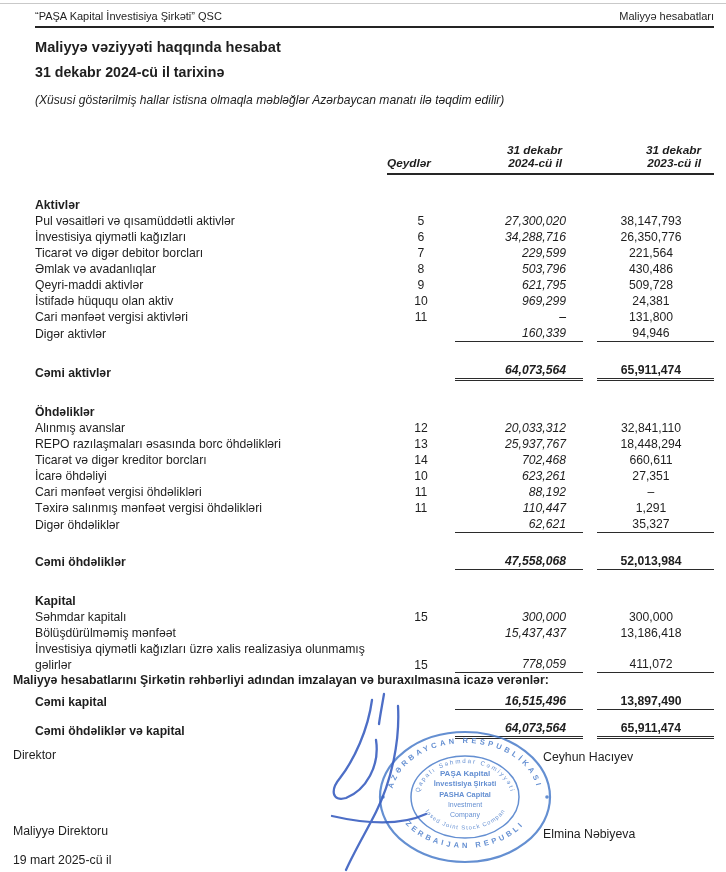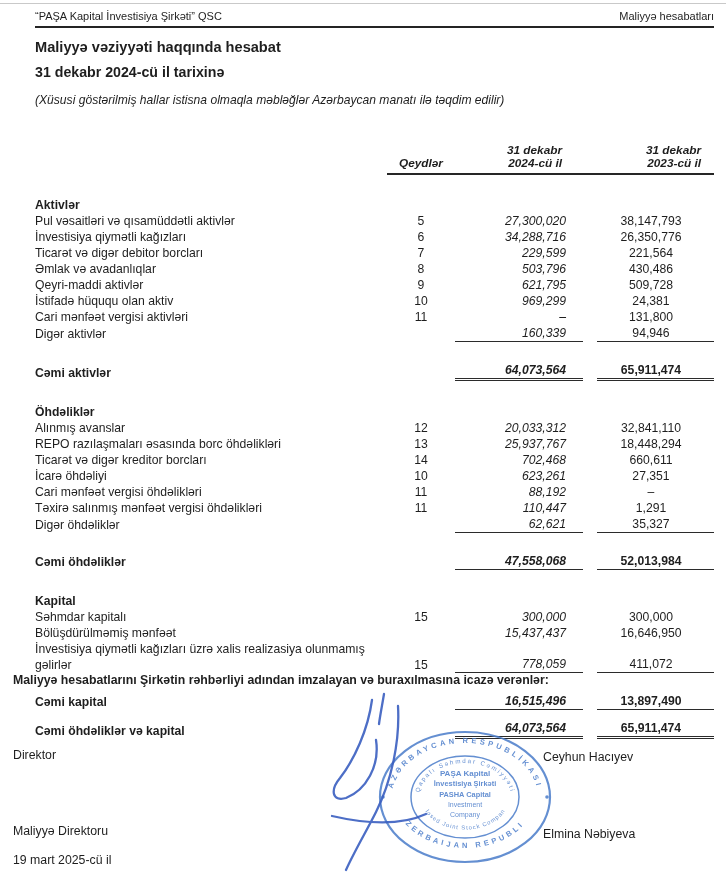--- a/index.html
+++ b/index.html
@@ -15,21 +15,21 @@
        font-size:11px;}
   .title{margin-top:11px;font-size:14.6px;font-weight:bold;}
   .subtitle{margin-top:9px;font-size:14.2px;font-weight:bold;}
   .note{margin-top:13px;font-size:12.1px;font-style:italic;}
 
   
   .thead{display:flex;margin-top:37px;align-items:flex-end;}
   .th-spacer{width:352px;}
   .thead-group{display:flex;align-items:flex-end;border-bottom:2px solid #262626;padding-bottom:3px;
                font-size:11.8px;line-height:13px;font-style:italic;font-weight:bold;}
-  .th-note{width:68px;text-align:center;}
+  .th-note{width:68px;}
   .th-24{width:128px;text-align:right;padding-right:21px;box-sizing:border-box;}
   .th-gap{width:14px;}
   .th-23{width:117px;text-align:right;padding-right:13px;box-sizing:border-box;}
 
   .tbody{font-size:12.2px;line-height:16px;}
   .section-title{margin-top:22px;font-weight:bold;}
   .section-title.first{}
   .row{display:flex;align-items:flex-end;}
   .row.bold{font-weight:bold;}
   .row.total{margin-top:20px;padding-bottom:1px;}
@@ -215,21 +215,21 @@
           <div class="c-note">15</div>
           <div class="c-v24">300,000</div>
           <div class="c-gap"></div>
           <div class="c-v23">300,000</div>
         </div>
         <div class="row">
           <div class="c-label">Bölüşdürülməmiş mənfəət</div>
           <div class="c-note"></div>
           <div class="c-v24">15,437,437</div>
           <div class="c-gap"></div>
-          <div class="c-v23">16,646,950</div>
+          <div class="c-v23">13,186,418</div>
         </div>
         <div class="row wrap">
           <div class="c-label">İnvestisiya qiymətli kağızları üzrə xalis realizasiya olunmamış
  gəlirlər</div>
           <div class="c-note">15</div>
           <div class="c-v24 u1">778,059</div>
           <div class="c-gap"></div>
           <div class="c-v23 u1">411,072</div>
         </div>
         <div class="row total bold">

